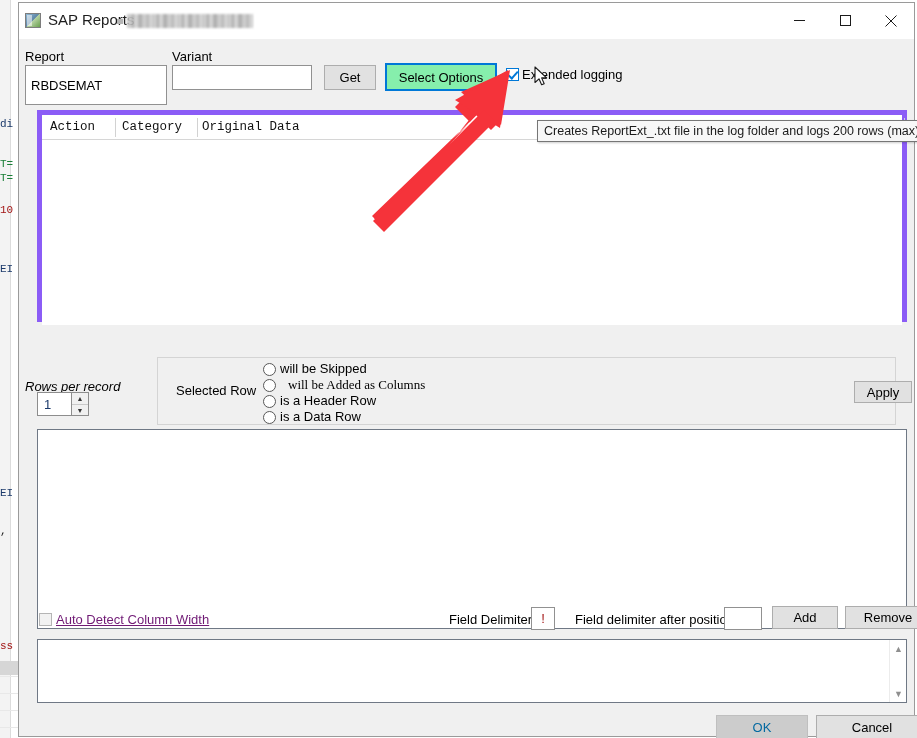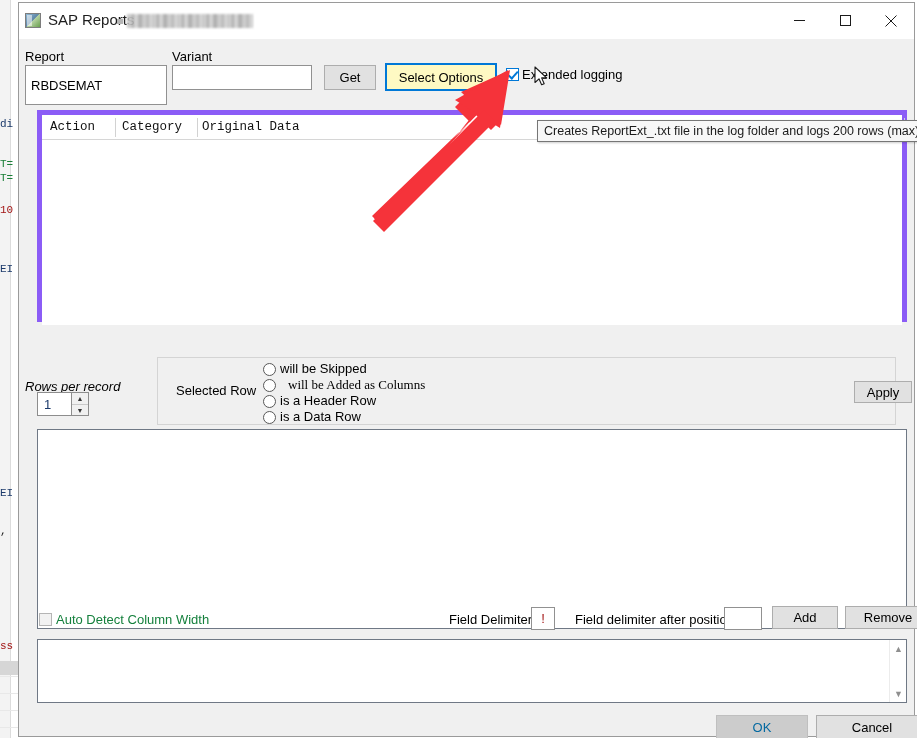--- a/index.html
+++ b/index.html
@@ -125,21 +125,22 @@
     width: 895px; height: 697px;
     background: #f0f0f0;
   }
 
   .lbl {
     position: absolute;
     font-size: 13px;
     color: #000000;
   }
   .lbl-dim {
-    color: #15803d;
+    color: #701a75;
+    text-decoration: underline;
   }
 
   .tbox {
     position: absolute;
     background: #ffffff;
     border: 1px solid #919191;
     box-sizing: border-box;
     font-size: 13px;
     color: #000;
     padding: 0 5px;
@@ -154,21 +155,21 @@
     box-sizing: border-box;
     font-size: 13px;
     color: #000;
     display: flex;
     align-items: center;
     justify-content: center;
     font-family: "Liberation Sans", sans-serif;
   }
   .btn.default {
     border: 2px solid #0078d7;
-    background: #fef9c3;
+    background: #86efac;
   }
   .btn.disabled { color: #0369a1; border-color:#bfbfbf; background:#cccccc; }
 
   
   .cb {
     position: absolute;
     width: 13px; height: 13px;
     border: 1px solid #0078d7;
     background: #ffffff;
     box-sizing: border-box;

